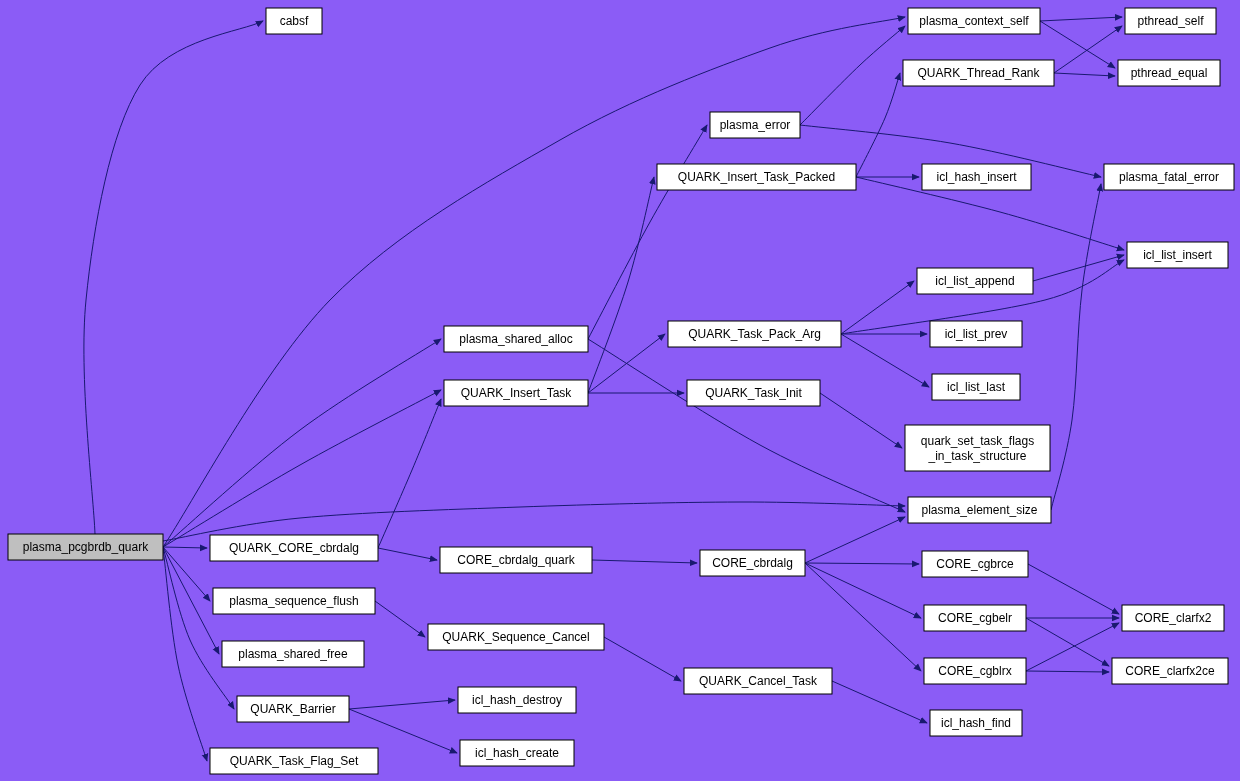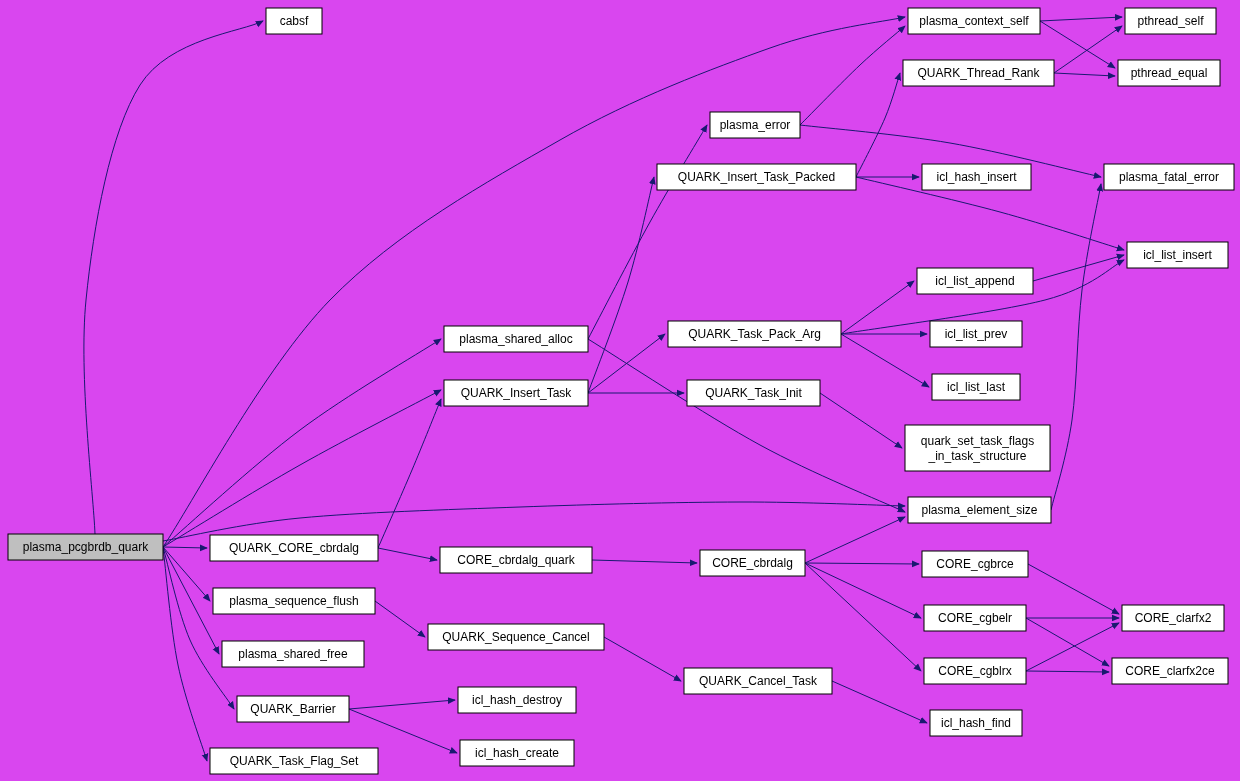--- a/index.html
+++ b/index.html
@@ -4,21 +4,21 @@
 <style>
   html, body {
     margin: 0;
     padding: 0;
     background: #ffffff;
   }
   .stage {
     position: relative;
     width: 1240px;
     height: 781px;
-    background: #d946ef;
+    background: #8b5cf6;
     font-family: "Liberation Sans", sans-serif;
     overflow: hidden;
     text-align: center;
   }
   svg { display: block; }
   .edge {
     fill: none;
     stroke: var(--edge-color, #191970);
     stroke-width: 1;
   }

